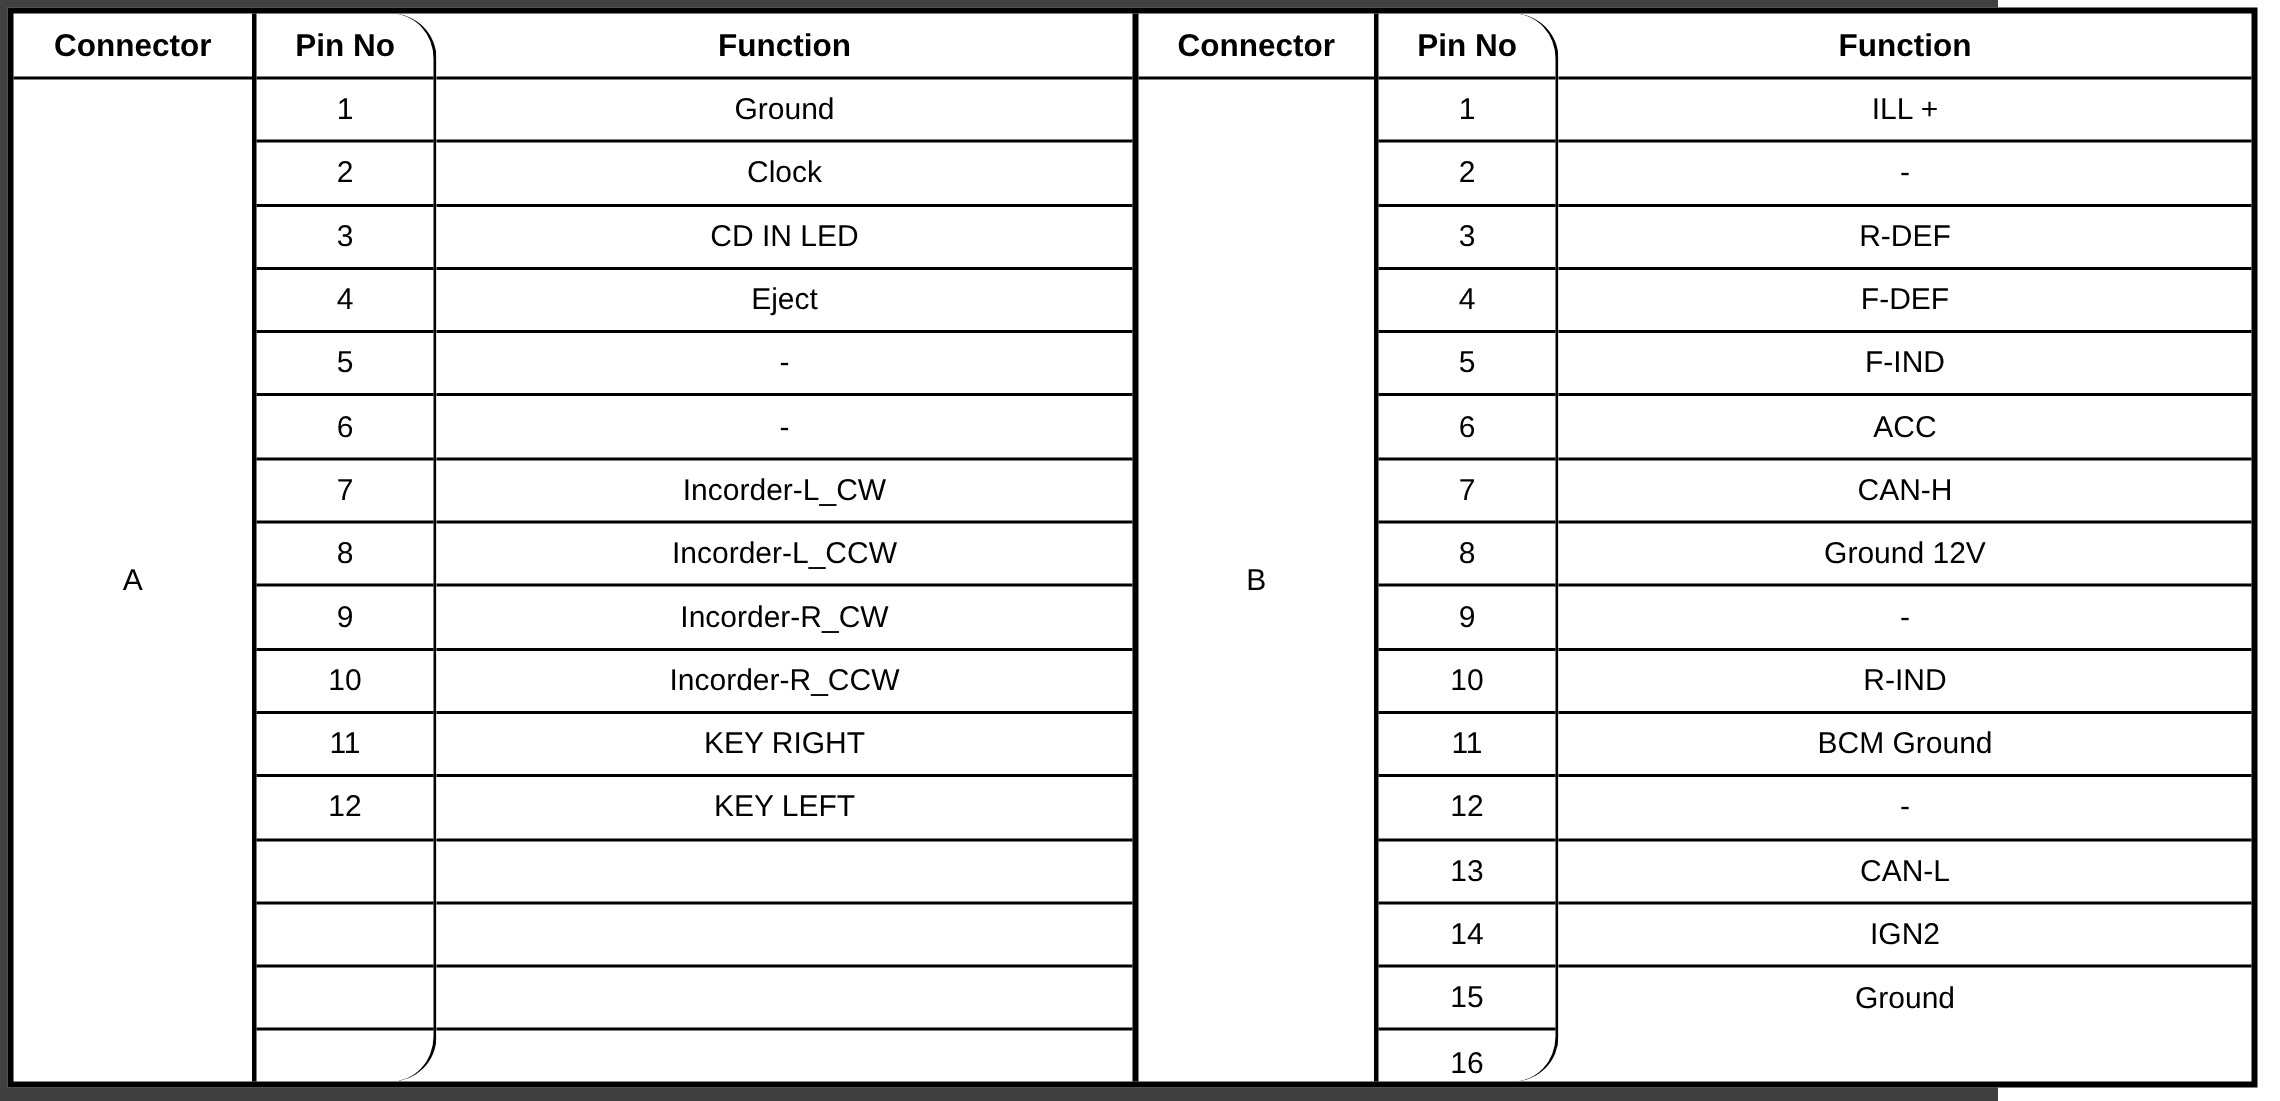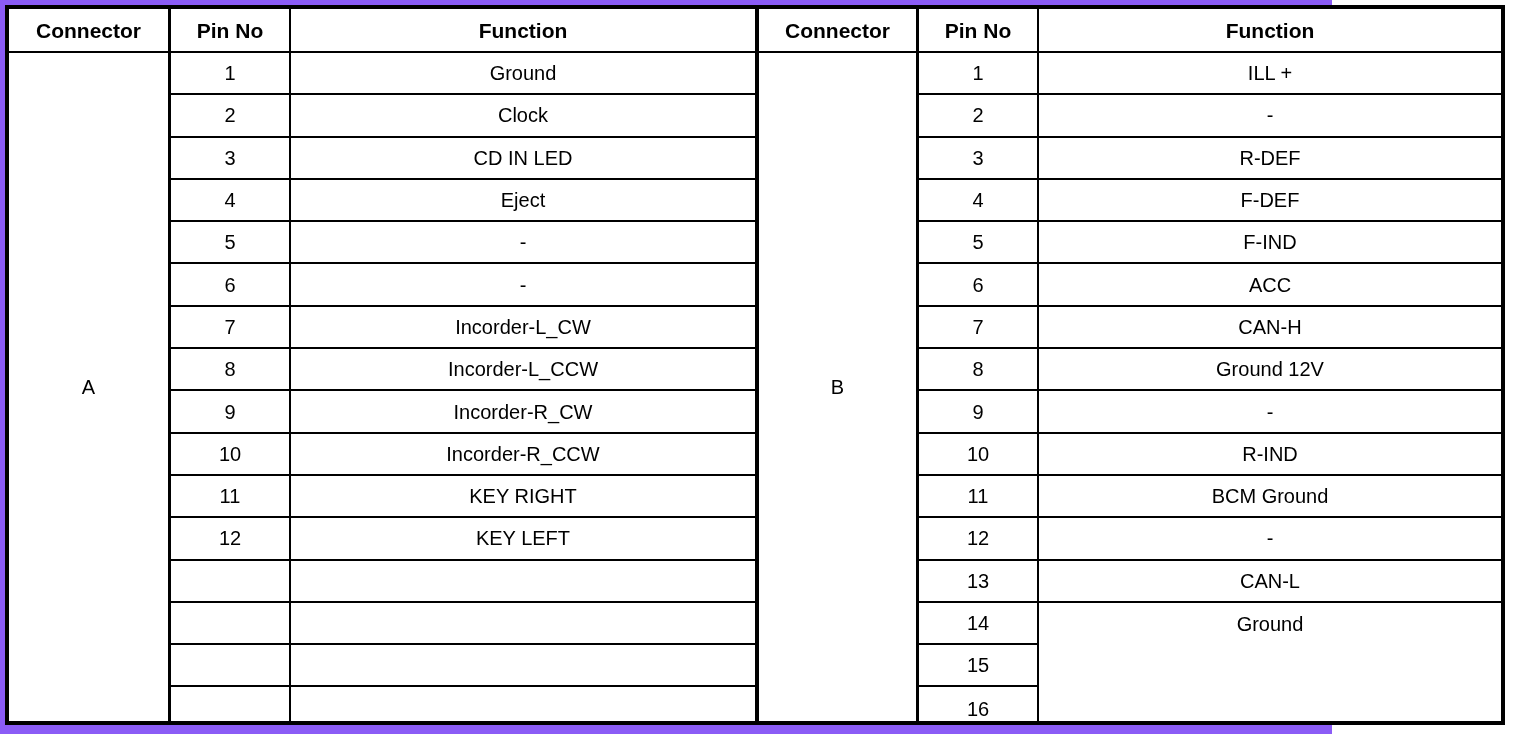--- a/index.html
+++ b/index.html
@@ -13,21 +13,21 @@
     height: 734px;
     font-family: "Liberation Sans", sans-serif;
     color: #000000;
     overflow: hidden;
   }
 
   .page {
     position: relative;
     width: 1332px;
     height: 734px;
-    background: #8b5cf6;
+    background: #404040;
   }
 
   
   .pinout-frame {
     position: absolute;
     left: 5px;
     top: 5px;
     width: 1500px;      
     height: 720px;      
     box-sizing: border-box;
@@ -57,20 +57,21 @@
   .conn-table.left  .col-connector { width: 162px; }
   .conn-table.right .col-connector { width: 160px; }
 
   
   .col-pin {
     box-sizing: border-box;
     display: flex;
     flex-direction: column;
     border-right: 2px solid #000000;
     width: 120px;
+    border-radius: 30px;
   }
 
   
   .col-function {
     box-sizing: border-box;
     display: flex;
     flex-direction: column;
     flex: 1 1 auto;
     border-radius: 11px;
   }
@@ -213,19 +214,20 @@
         <div class="cell">F-DEF</div>
         <div class="cell">F-IND</div>
         <div class="cell">ACC</div>
         <div class="cell">CAN-H</div>
         <div class="cell">Ground 12V</div>
         <div class="cell">-</div>
         <div class="cell">R-IND</div>
         <div class="cell">BCM Ground</div>
         <div class="cell">-</div>
         <div class="cell">CAN-L</div>
+        <div class="cell">IGN2</div>
         <div class="cell last">Ground</div>
       </div>
 
     </div>
 
   </div>
 </div>
 
 </body></html>

